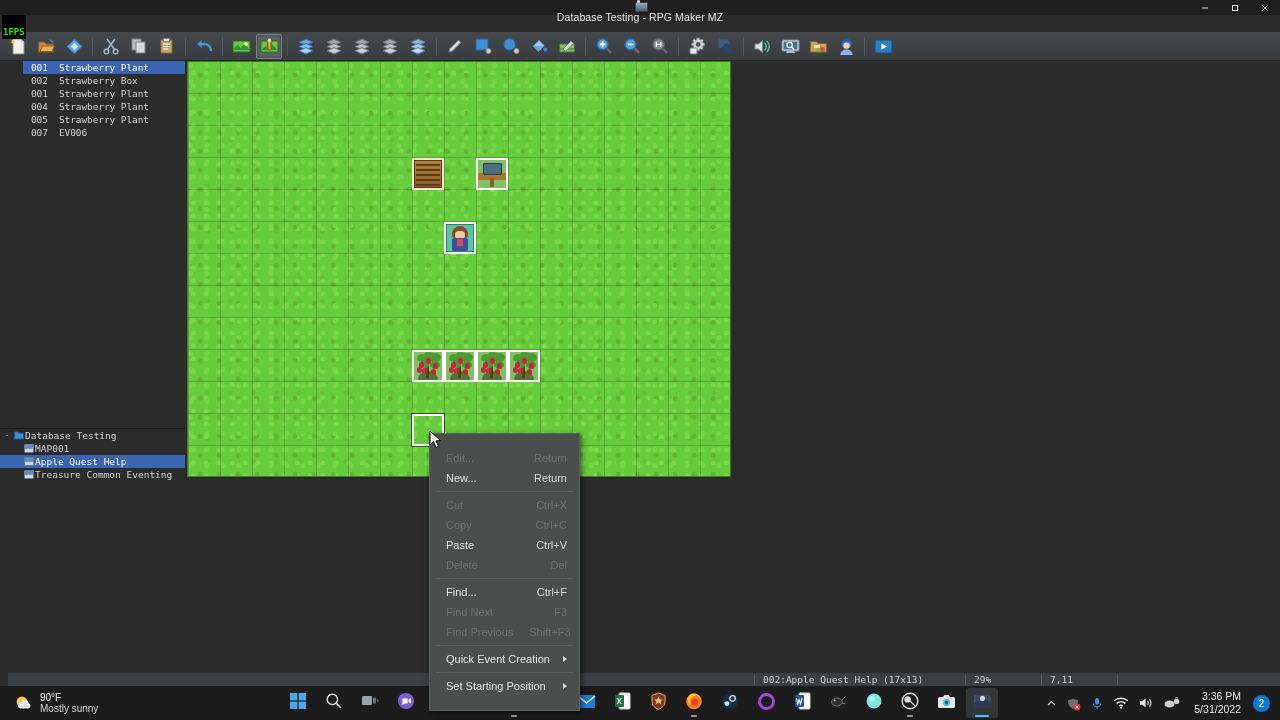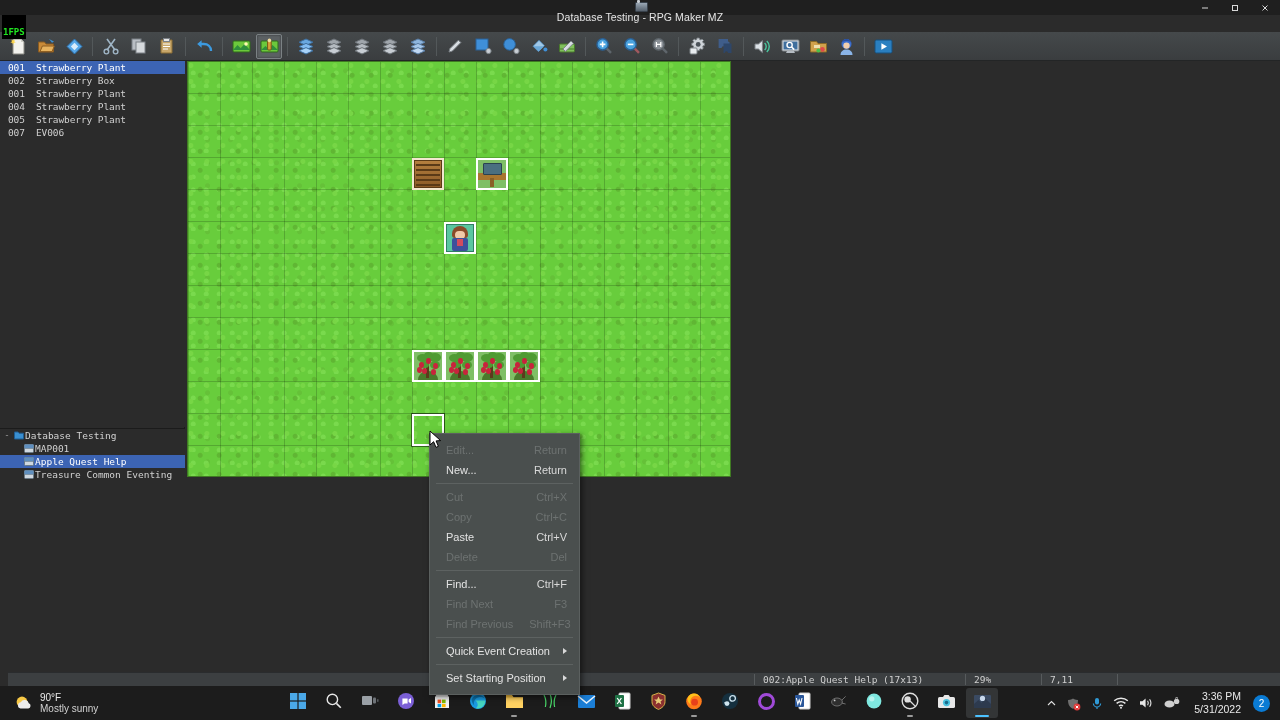--- a/index.html
+++ b/index.html
@@ -95,21 +95,21 @@
     background: #2b2b2b; border-right: 1px solid #1b1b1b;
   }
   .event-list {
     position: absolute; left: 0; top: 0; width: 185px; height: 366px;
     background: #2b2b2b; overflow: hidden;
   }
   .ev-row {
     height: 13px; line-height: 13px;
     font-family: "DejaVu Sans Mono", monospace;
     font-size: 9.5px; color: #cfcfcf; white-space: nowrap;
-    padding-left: 8px; letter-spacing: -0.1px;
+    padding-left: 8px; letter-spacing: -0.1px; margin-left: 23px;
   }
   .ev-row.selected { background: #3c64b4; color: #ffffff; }
   .ev-id { display: inline-block; width: 28px; }
 
   .tree-panel {
     position: absolute; left: 0; top: 367px; width: 185px; height: 244px;
     background: #2b2b2b; border-top: 1px solid #1b1b1b;
   }
   .tree-row {
     height: 13px; line-height: 13px;
@@ -221,21 +221,21 @@
   }
 
   
   .mouse-cursor { position: absolute; z-index: 60; pointer-events: none; }
 
   
   .ctx-menu {
     position: absolute; left: 429px; top: 433px; width: 151px;
     background: #4a4f4e; border: 1px solid #5b605f;
     box-shadow: 2px 2px 6px rgba(0,0,0,.55); z-index: 50;
-    padding: 6px 0;
+    padding: 14px 0;
   }
   .ctx-item {
     height: 20px; display: flex; align-items: center;
     padding: 0 12px 0 16px; font-size: 11px; color: #e3e3e3;
     white-space: nowrap; position: relative;
   }
   .ctx-item.disabled { color: #6d7271; }
   .ctx-label { flex: 1; }
   .ctx-accel { color: #d9d9d9; font-size: 11px; padding-left: 16px; }
   .ctx-item.disabled .ctx-accel { color: #6d7271; }

